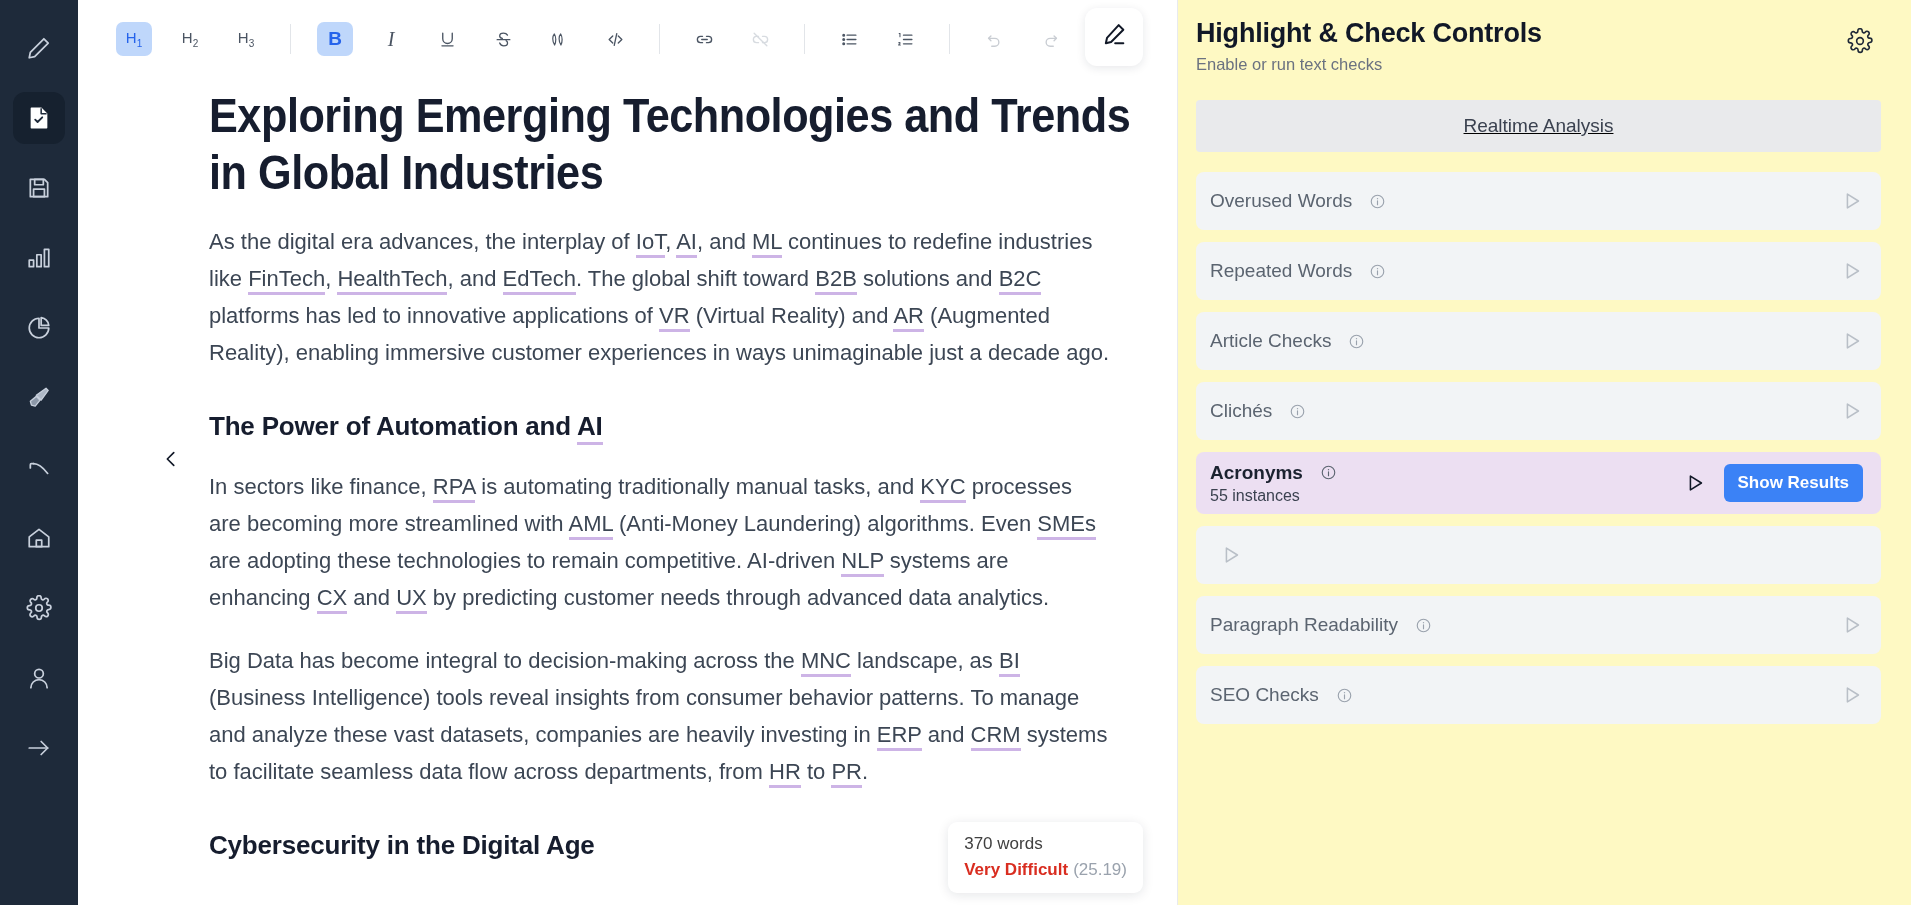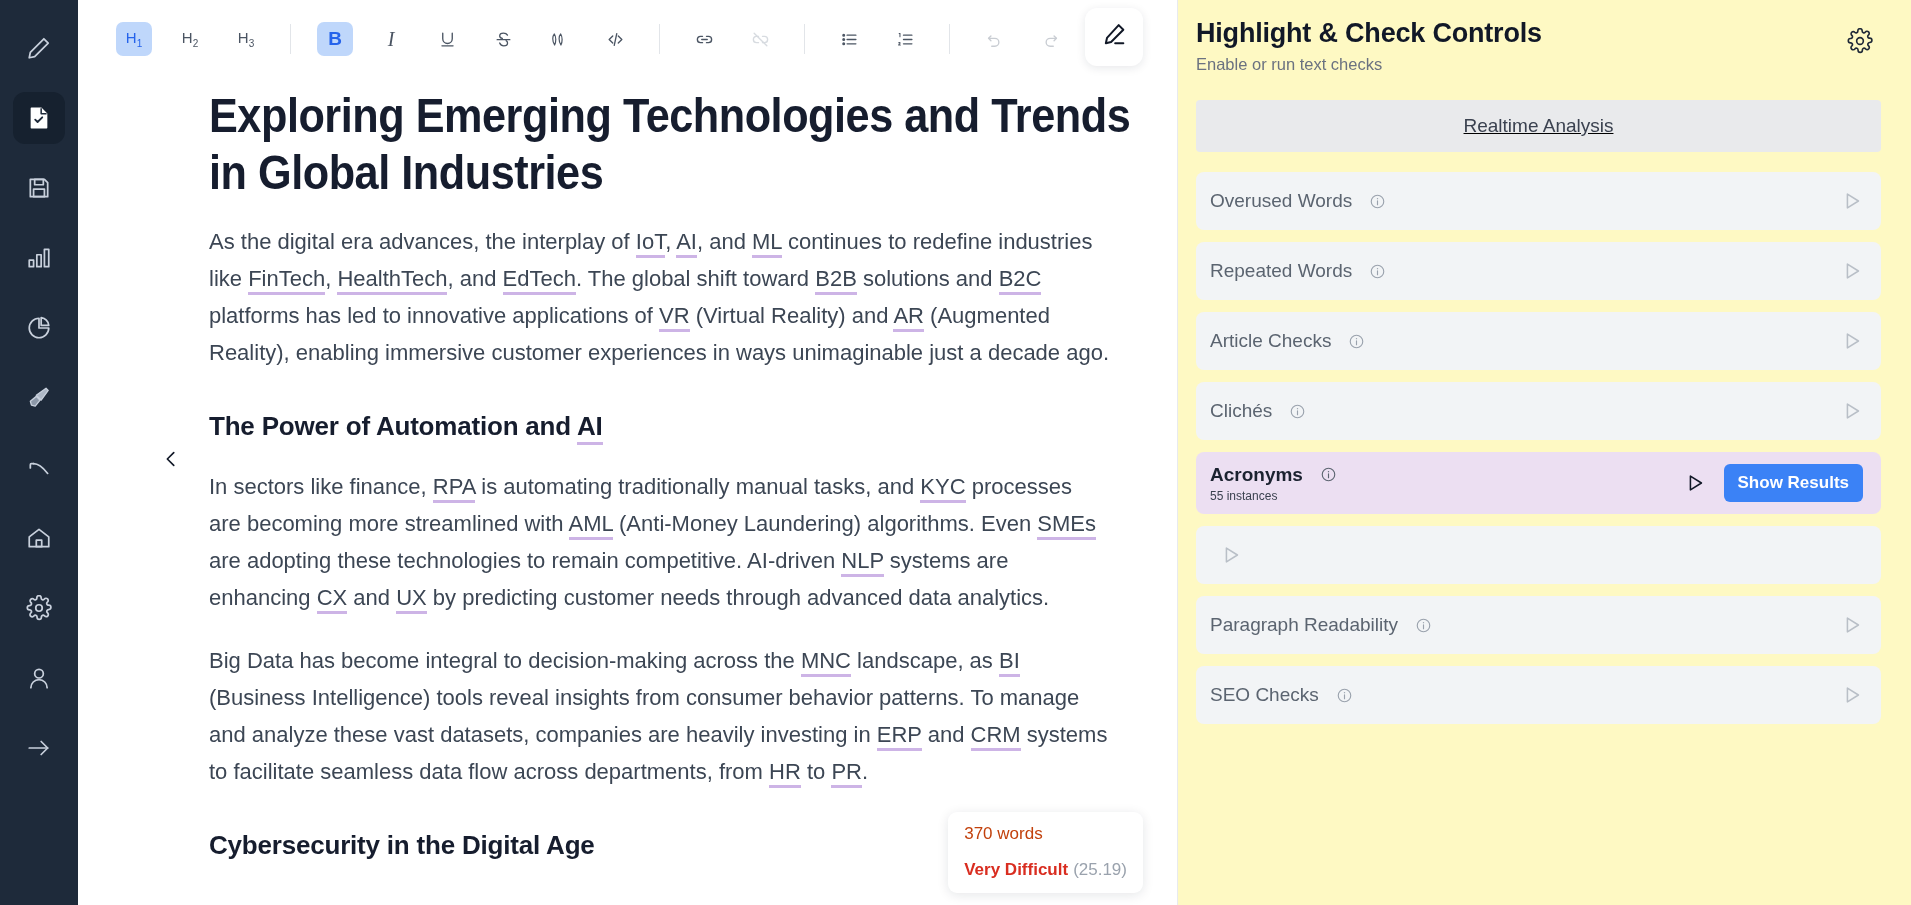--- a/index.html
+++ b/index.html
@@ -146,21 +146,21 @@
   .wordcard {
     position: absolute;
     right: 34px; bottom: 12px;
     background: #ffffff;
     border-radius: 9px;
     box-shadow: 0 2px 12px rgba(20,30,50,0.11);
     padding: 12px 16px 13px 16px;
     min-width: 166px;
     z-index: 7;
   }
-  .wc-words { font-size: 17px; color: #c2410c; margin-bottom: 16px; }
+  .wc-words { font-size: 17px; color: #404040; margin-bottom: 6px; }
   .wc-row { font-size: 17px; }
   .wc-diff { color: #d92d20; font-weight: 700; }
   .wc-score { color: #9aa2ad; margin-left: 5px; }
 
   
   .panel {
     width: 734px; flex: 0 0 734px;
     height: 905px;
     background: #fef9c3;
     border-left: 1px solid #e8eaee;
@@ -218,21 +218,21 @@
     cursor: pointer;
   }
   .check-row.hl {
     background: #ecdff2;
     height: 62px;
   }
   .chk-left { flex: 1 1 auto; display: flex; flex-direction: column; justify-content: center; }
   .chk-title-wrap { display: flex; align-items: center; gap: 18px; }
   .chk-title { font-size: 19px; color: #5b6470; }
   .check-row.hl .chk-title { color: #1b2230; font-weight: 700; }
-  .chk-count { font-size: 12px; color: #3b4250; margin-top: 3px; }
+  .chk-count { font-size: 16px; color: #3b4250; margin-top: 3px; }
   .info-ico { width: 15px; height: 15px; color: #9aa2ad; flex: 0 0 15px; }
   .check-row.hl .info-ico { color: #5b6470; }
   .info-ico svg { width: 15px; height: 15px; display: block; }
   .play {
     width: 22px; height: 22px; color: #b9bfc7;
     flex: 0 0 22px; margin-left: 10px;
   }
   .check-row.hl .play { color: #111827; }
   .play svg { width: 22px; height: 22px; display: block; }
   .show-btn {

